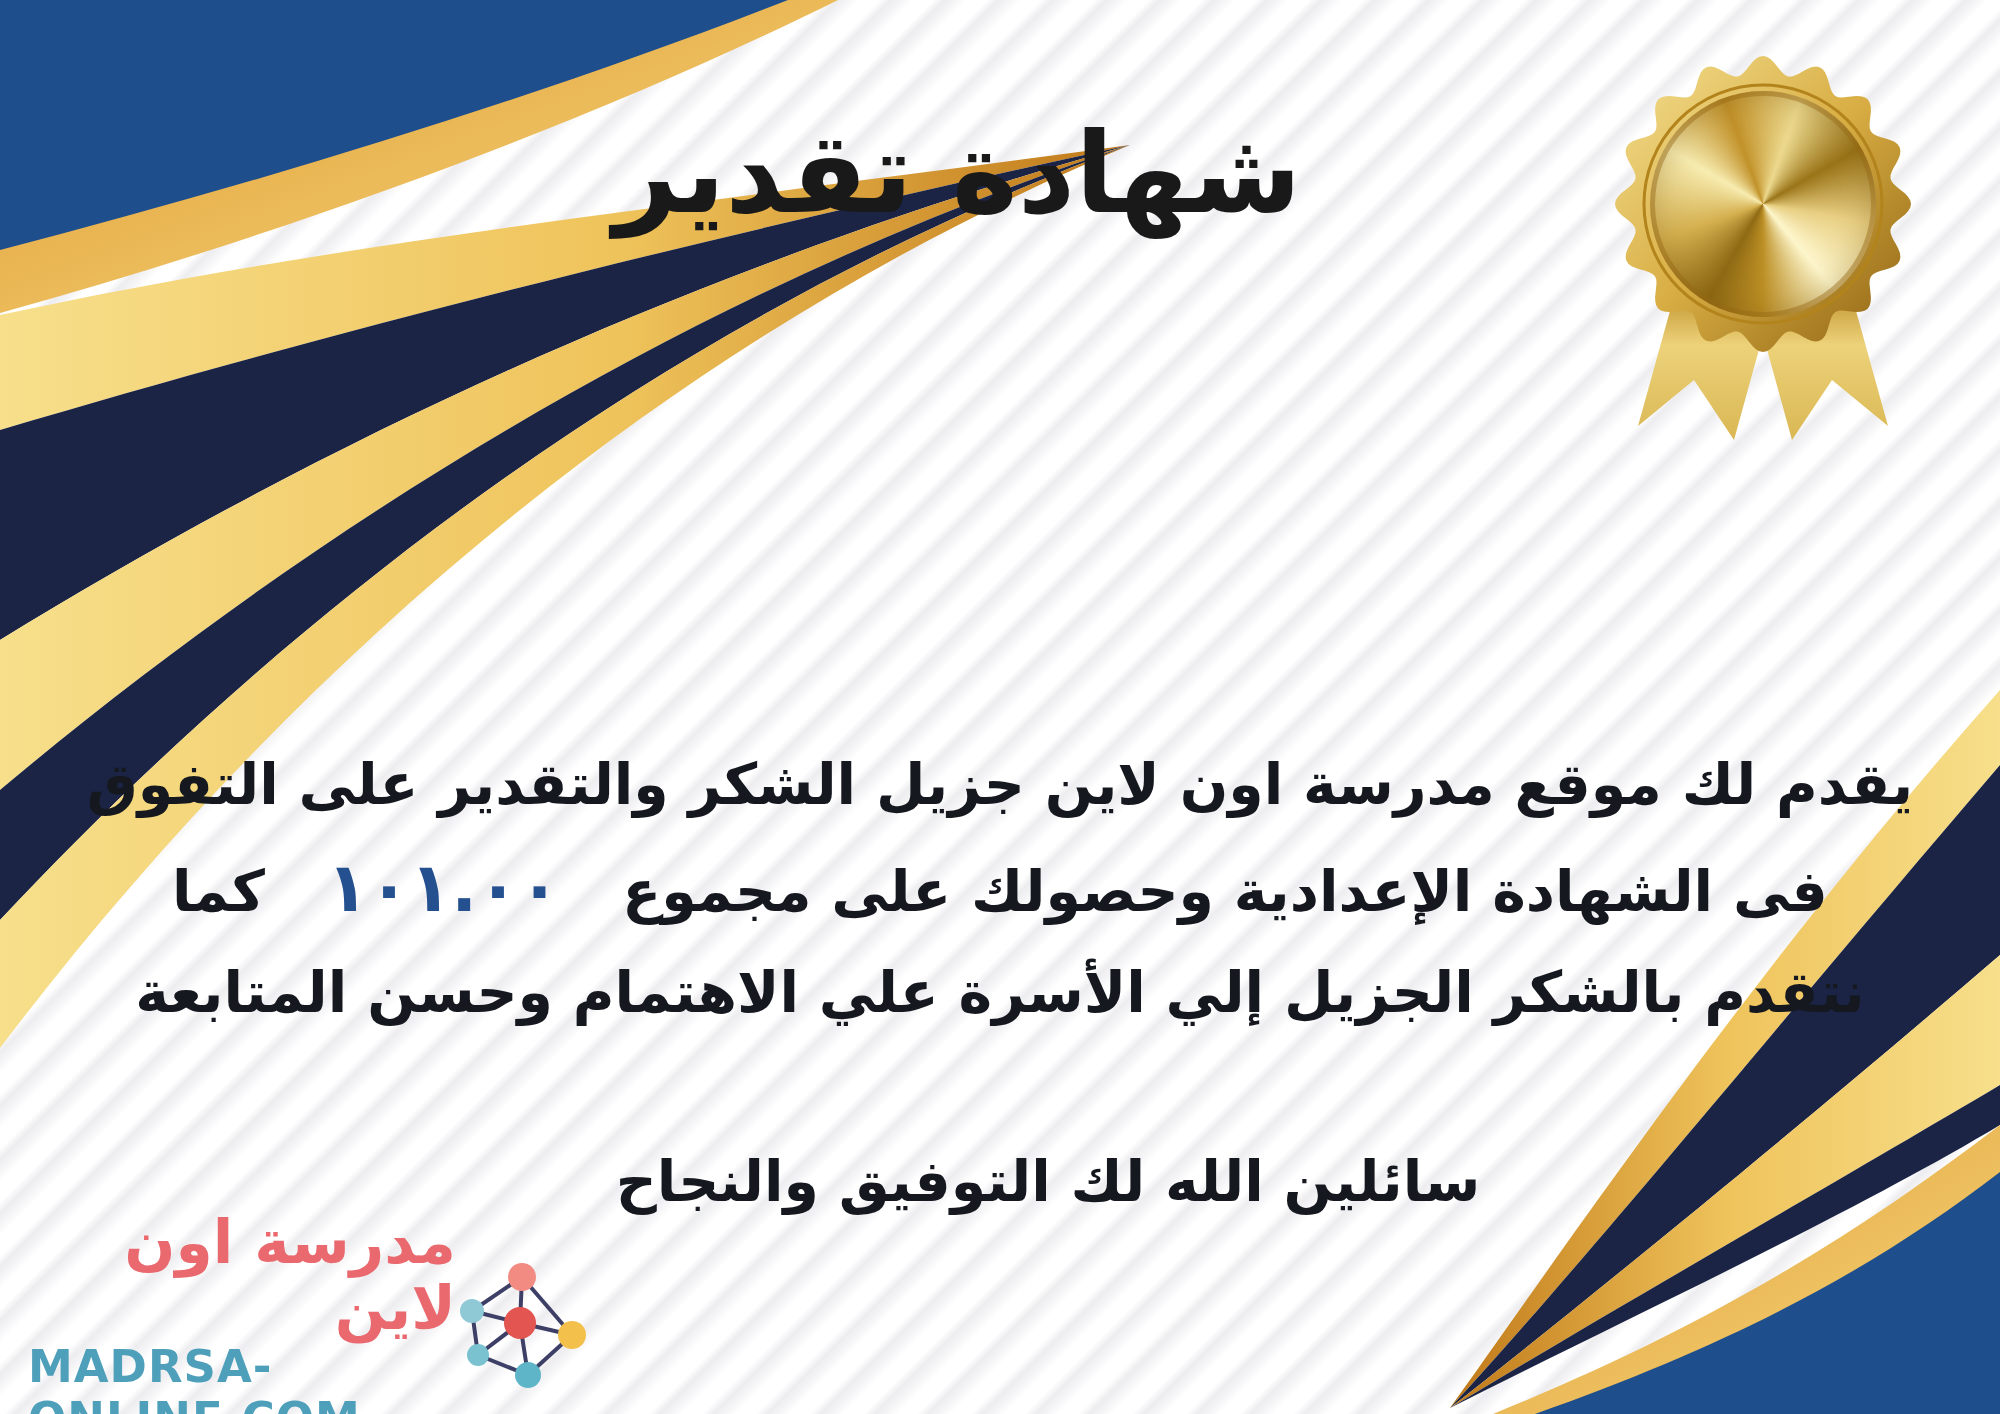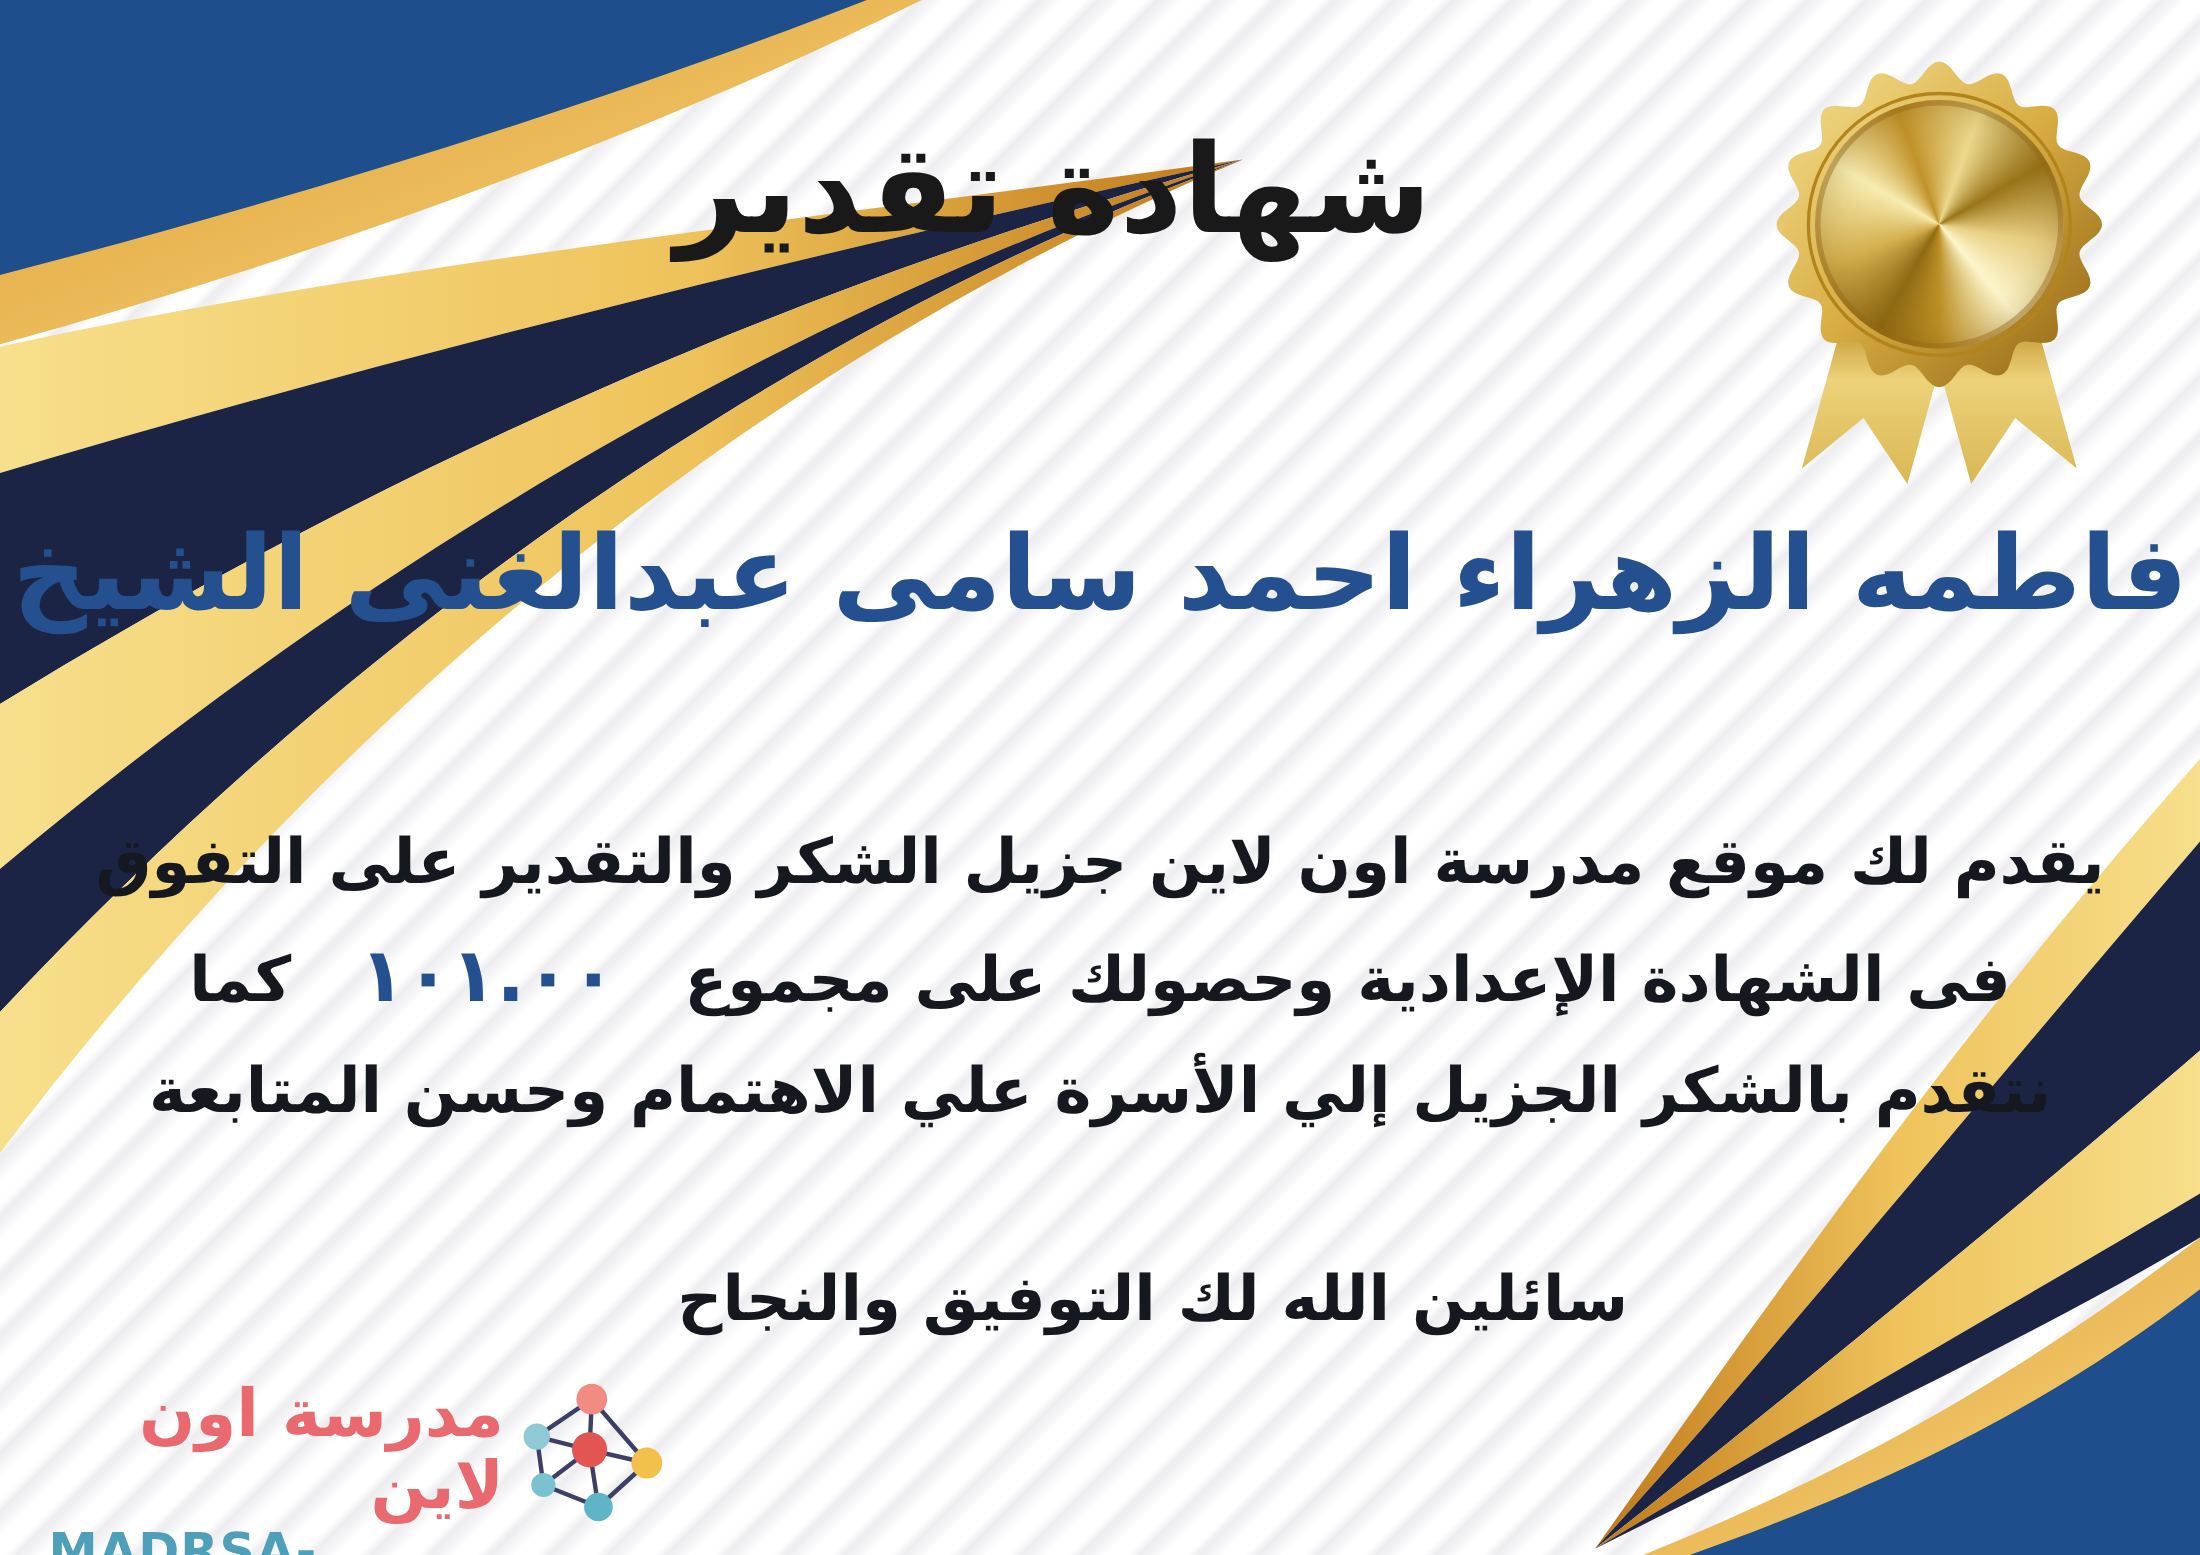--- a/index.html
+++ b/index.html
@@ -42,21 +42,21 @@
     display:inline-block; margin:0 62px; color:#24508F; font-size:68px; font-weight:bold;
     vertical-align:baseline;
   }
   .closing{
     position:absolute; top:1148px; left:0; width:100%;
     text-align:center; font-size:57px; font-weight:bold; color:#15181F;margin-left:48px;
   }
   
   .logo{
     position:absolute; left:28px; top:1252px; width:560px; height:150px;
-    display:flex; flex-direction:row-reverse; align-items:flex-start; gap:14px;margin-left:16px;
+    display:flex; flex-direction:row-reverse; align-items:center; 
   }
   .logo-icon{width:132px; height:140px; flex:0 0 auto;}
   .logo-text{display:flex; flex-direction:column; align-items:flex-end; flex:1 1 auto;}
   .logo-ar{font-size:60px; font-weight:bold; color:#E9696E; line-height:1.1; letter-spacing:1px;}
   .logo-en{font-size:45px; font-weight:bold; color:#4E9FBA; line-height:1.15; letter-spacing:1px;}
 </style>
 </head>
 <body>
 
 <div class="stage">
@@ -116,21 +116,20 @@
       <path d="M80,240 L168,282 L136,398 L96,338 L40,384 Z" fill="url(#ribG)"></path>
       <path d="M250,240 L162,282 L194,398 L234,338 L290,384 Z" fill="url(#ribG)"></path>
       <path d="M313.0,162.0L312.3,165.6L310.2,169.1L307.1,172.5L303.3,175.6L299.5,178.6L296.2,181.5L293.8,184.3L292.5,187.4L292.5,190.6L293.7,194.2L295.6,198.2L298.0,202.3L300.3,206.7L301.9,211.0L302.4,215.0L301.7,218.6L299.7,221.7L296.4,224.2L292.2,226.0L287.6,227.5L282.9,228.8L278.8,230.2L275.4,231.9L273.1,234.2L271.8,237.2L271.5,241.0L271.9,245.4L272.4,250.2L272.9,255.0L272.7,259.6L271.7,263.6L269.7,266.7L266.6,268.7L262.6,269.7L258.0,269.9L253.2,269.4L248.4,268.9L244.0,268.5L240.2,268.8L237.2,270.1L234.9,272.4L233.2,275.8L231.8,279.9L230.5,284.6L229.0,289.2L227.2,293.4L224.7,296.7L221.6,298.7L218.0,299.4L214.0,298.9L209.7,297.3L205.3,295.0L201.2,292.6L197.2,290.7L193.6,289.5L190.4,289.5L187.3,290.8L184.5,293.2L181.6,296.5L178.6,300.3L175.5,304.1L172.1,307.2L168.6,309.3L165.0,310.0L161.4,309.3L157.9,307.2L154.5,304.1L151.4,300.3L148.4,296.5L145.5,293.2L142.7,290.8L139.6,289.5L136.4,289.5L132.8,290.7L128.8,292.6L124.7,295.0L120.3,297.3L116.0,298.9L112.0,299.4L108.4,298.7L105.3,296.7L102.8,293.4L101.0,289.2L99.5,284.6L98.2,279.9L96.8,275.8L95.1,272.4L92.8,270.1L89.8,268.8L86.0,268.5L81.6,268.9L76.8,269.4L72.0,269.9L67.4,269.7L63.4,268.7L60.3,266.7L58.3,263.6L57.3,259.6L57.1,255.0L57.6,250.2L58.1,245.4L58.5,241.0L58.2,237.2L56.9,234.2L54.6,231.9L51.2,230.2L47.1,228.8L42.4,227.5L37.8,226.0L33.6,224.2L30.3,221.7L28.3,218.6L27.6,215.0L28.1,211.0L29.7,206.7L32.0,202.3L34.4,198.2L36.3,194.2L37.5,190.6L37.5,187.4L36.2,184.3L33.8,181.5L30.5,178.6L26.7,175.6L22.9,172.5L19.8,169.1L17.7,165.6L17.0,162.0L17.7,158.4L19.8,154.9L22.9,151.5L26.7,148.4L30.5,145.4L33.8,142.5L36.2,139.7L37.5,136.6L37.5,133.4L36.3,129.8L34.4,125.8L32.0,121.7L29.7,117.3L28.1,113.0L27.6,109.0L28.3,105.4L30.3,102.3L33.6,99.8L37.8,98.0L42.4,96.5L47.1,95.2L51.2,93.8L54.6,92.1L56.9,89.8L58.2,86.8L58.5,83.0L58.1,78.6L57.6,73.8L57.1,69.0L57.3,64.4L58.3,60.4L60.3,57.3L63.4,55.3L67.4,54.3L72.0,54.1L76.8,54.6L81.6,55.1L86.0,55.5L89.8,55.2L92.8,53.9L95.1,51.6L96.8,48.2L98.2,44.1L99.5,39.4L101.0,34.8L102.8,30.6L105.3,27.3L108.4,25.3L112.0,24.6L116.0,25.1L120.3,26.7L124.7,29.0L128.8,31.4L132.8,33.3L136.4,34.5L139.6,34.5L142.7,33.2L145.5,30.8L148.4,27.5L151.4,23.7L154.5,19.9L157.9,16.8L161.4,14.7L165.0,14.0L168.6,14.7L172.1,16.8L175.5,19.9L178.6,23.7L181.6,27.5L184.5,30.8L187.3,33.2L190.4,34.5L193.6,34.5L197.2,33.3L201.2,31.4L205.3,29.0L209.7,26.7L214.0,25.1L218.0,24.6L221.6,25.3L224.7,27.3L227.2,30.6L229.0,34.8L230.5,39.4L231.8,44.1L233.2,48.2L234.9,51.6L237.2,53.9L240.2,55.2L244.0,55.5L248.4,55.1L253.2,54.6L258.0,54.1L262.6,54.3L266.6,55.3L269.7,57.3L271.7,60.4L272.7,64.4L272.9,69.0L272.4,73.8L271.9,78.6L271.5,83.0L271.8,86.8L273.1,89.8L275.4,92.1L278.8,93.8L282.9,95.2L287.6,96.5L292.2,98.0L296.4,99.8L299.7,102.3L301.7,105.4L302.4,109.0L301.9,113.0L300.3,117.3L298.0,121.7L295.6,125.8L293.7,129.8L292.5,133.4L292.5,136.6L293.8,139.7L296.2,142.5L299.5,145.4L303.3,148.4L307.1,151.5L310.2,154.9L312.3,158.4L313.0,162.0Z" fill="url(#roseG)"></path>
       <circle cx="165" cy="162" r="119" fill="none" stroke="#b3831c" stroke-width="3"></circle>
     </svg>
     <div class="medal-core"></div>
   </div>
 
   <div class="title" dir="rtl">شهادة تقدير</div>
 
-  <div class="student" dir="rtl">فاطمه الزهراء احمد سامى عبدالغنى الشيخ</div>
 
   <div class="bodytext" dir="rtl">
     <div class="bline">يقدم لك موقع مدرسة اون لاين جزيل الشكر  والتقدير على التفوق</div>
     <div class="bline"><span>فى الشهادة الإعدادية وحصولك على مجموع</span><span class="score">١٠١.٠٠</span><span>كما</span></div>
     <div class="bline">نتقدم  بالشكر الجزيل إلي الأسرة علي الاهتمام وحسن المتابعة</div>
   </div>
 
   <div class="closing" dir="rtl">سائلين الله لك التوفيق  والنجاح</div>
 
   <div class="logo">

